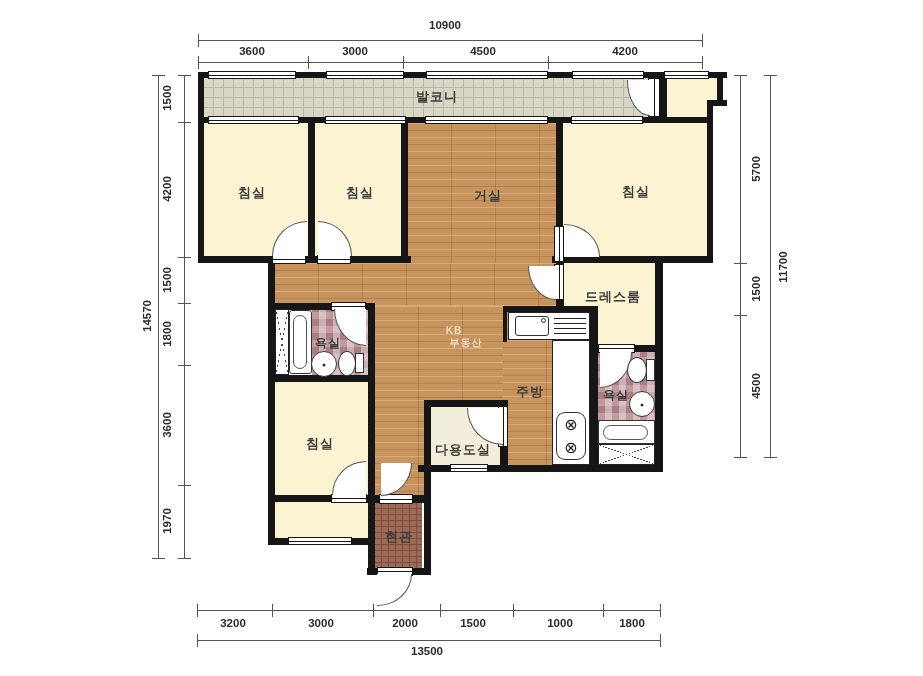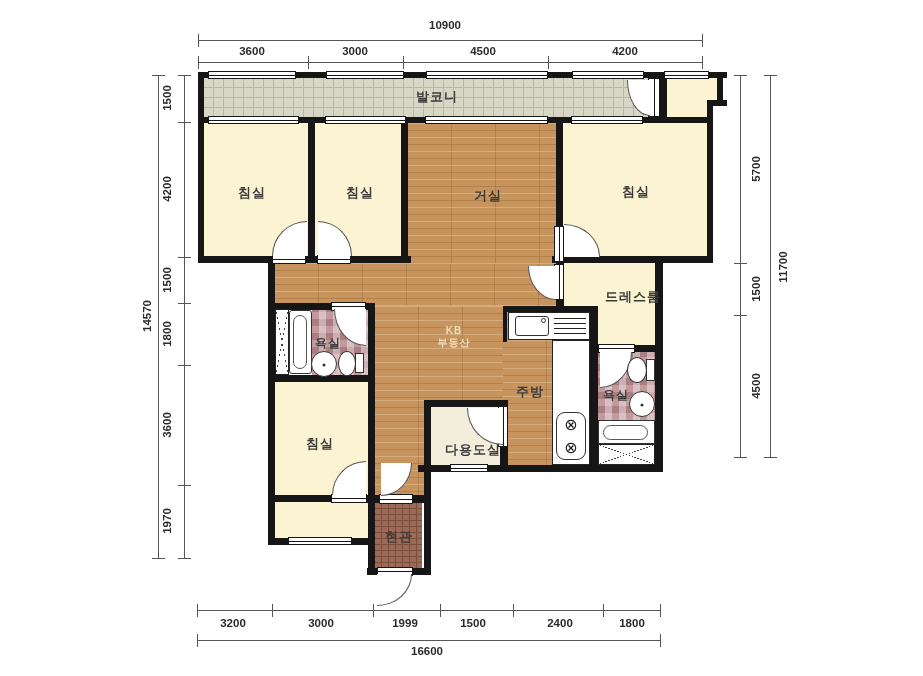--- a/index.html
+++ b/index.html
@@ -168,29 +168,29 @@
   <div class="fx" style="left:598px;top:420px;width:57px;height:24px">
     <div class="inner" style="left:4px;top:4px;width:45px;height:15px;border-radius:8px"></div>
   </div>
   <div class="xhatch" style="left:598px;top:444px;width:57px;height:21px"></div>
 
   <div class="lbl" style="left:437px;top:97px">발코니</div>
   <div class="lbl" style="left:252px;top:193px">침실</div>
   <div class="lbl" style="left:360px;top:193px">침실</div>
   <div class="lbl" style="left:488px;top:196px">거실</div>
   <div class="lbl" style="left:636px;top:192px">침실</div>
-  <div class="lbl" style="left:633px;top:297px">드레스룸</div>
+  <div class="lbl" style="left:613px;top:297px">드레스룸</div>
   <div class="lbl lbl-sm" style="left:328px;top:343px">욕실</div>
   <div class="lbl" style="left:530px;top:392px">주방</div>
   <div class="lbl lbl-sm" style="left:616px;top:395px">욕실</div>
-  <div class="lbl" style="left:473px;top:450px">다용도실</div>
+  <div class="lbl" style="left:463px;top:450px">다용도실</div>
   <div class="lbl" style="left:320px;top:444px">침실</div>
   <div class="lbl" style="left:399px;top:537px">현관</div>
   <div class="wm" style="left:454px;top:330px">KB</div>
-  <div class="wm" style="left:454px;top:343px">부동산</div>
+  <div class="wm" style="left:466px;top:343px">부동산</div>
 
   <div class="dline" style="left:198px;top:40px;width:505px;height:1px"></div>
   <div class="tick" style="left:198px;top:34px;width:1px;height:13px"></div>
   <div class="tick" style="left:702px;top:34px;width:1px;height:13px"></div>
   <div class="dimlbl" style="left:445px;top:25px">10900</div>
   <div class="dline" style="left:198px;top:62px;width:505px;height:1px"></div>
   <div class="tick" style="left:198px;top:56px;width:1px;height:13px"></div>
   <div class="tick" style="left:308px;top:56px;width:1px;height:13px"></div>
   <div class="tick" style="left:403px;top:56px;width:1px;height:13px"></div>
   <div class="tick" style="left:548px;top:56px;width:1px;height:13px"></div>
@@ -235,22 +235,22 @@
   <div class="dline" style="left:197px;top:610px;width:464px;height:1px"></div>
   <div class="tick" style="left:197px;top:604px;width:1px;height:13px"></div>
   <div class="tick" style="left:272px;top:604px;width:1px;height:13px"></div>
   <div class="tick" style="left:373px;top:604px;width:1px;height:13px"></div>
   <div class="tick" style="left:440px;top:604px;width:1px;height:13px"></div>
   <div class="tick" style="left:513px;top:604px;width:1px;height:13px"></div>
   <div class="tick" style="left:603px;top:604px;width:1px;height:13px"></div>
   <div class="tick" style="left:660px;top:604px;width:1px;height:13px"></div>
   <div class="dimlbl" style="left:233px;top:623px">3200</div>
   <div class="dimlbl" style="left:321px;top:623px">3000</div>
-  <div class="dimlbl" style="left:405px;top:623px">1999</div>
+  <div class="dimlbl" style="left:405px;top:623px">2000</div>
   <div class="dimlbl" style="left:473px;top:623px">1500</div>
-  <div class="dimlbl" style="left:560px;top:623px">2400</div>
+  <div class="dimlbl" style="left:560px;top:623px">1000</div>
   <div class="dimlbl" style="left:632px;top:623px">1800</div>
   <div class="dline" style="left:197px;top:640px;width:464px;height:1px"></div>
   <div class="tick" style="left:197px;top:634px;width:1px;height:13px"></div>
   <div class="tick" style="left:660px;top:634px;width:1px;height:13px"></div>
-  <div class="dimlbl" style="left:427px;top:651px">16600</div>
+  <div class="dimlbl" style="left:427px;top:651px">13500</div>
 
 </div>
 
 </body></html>

